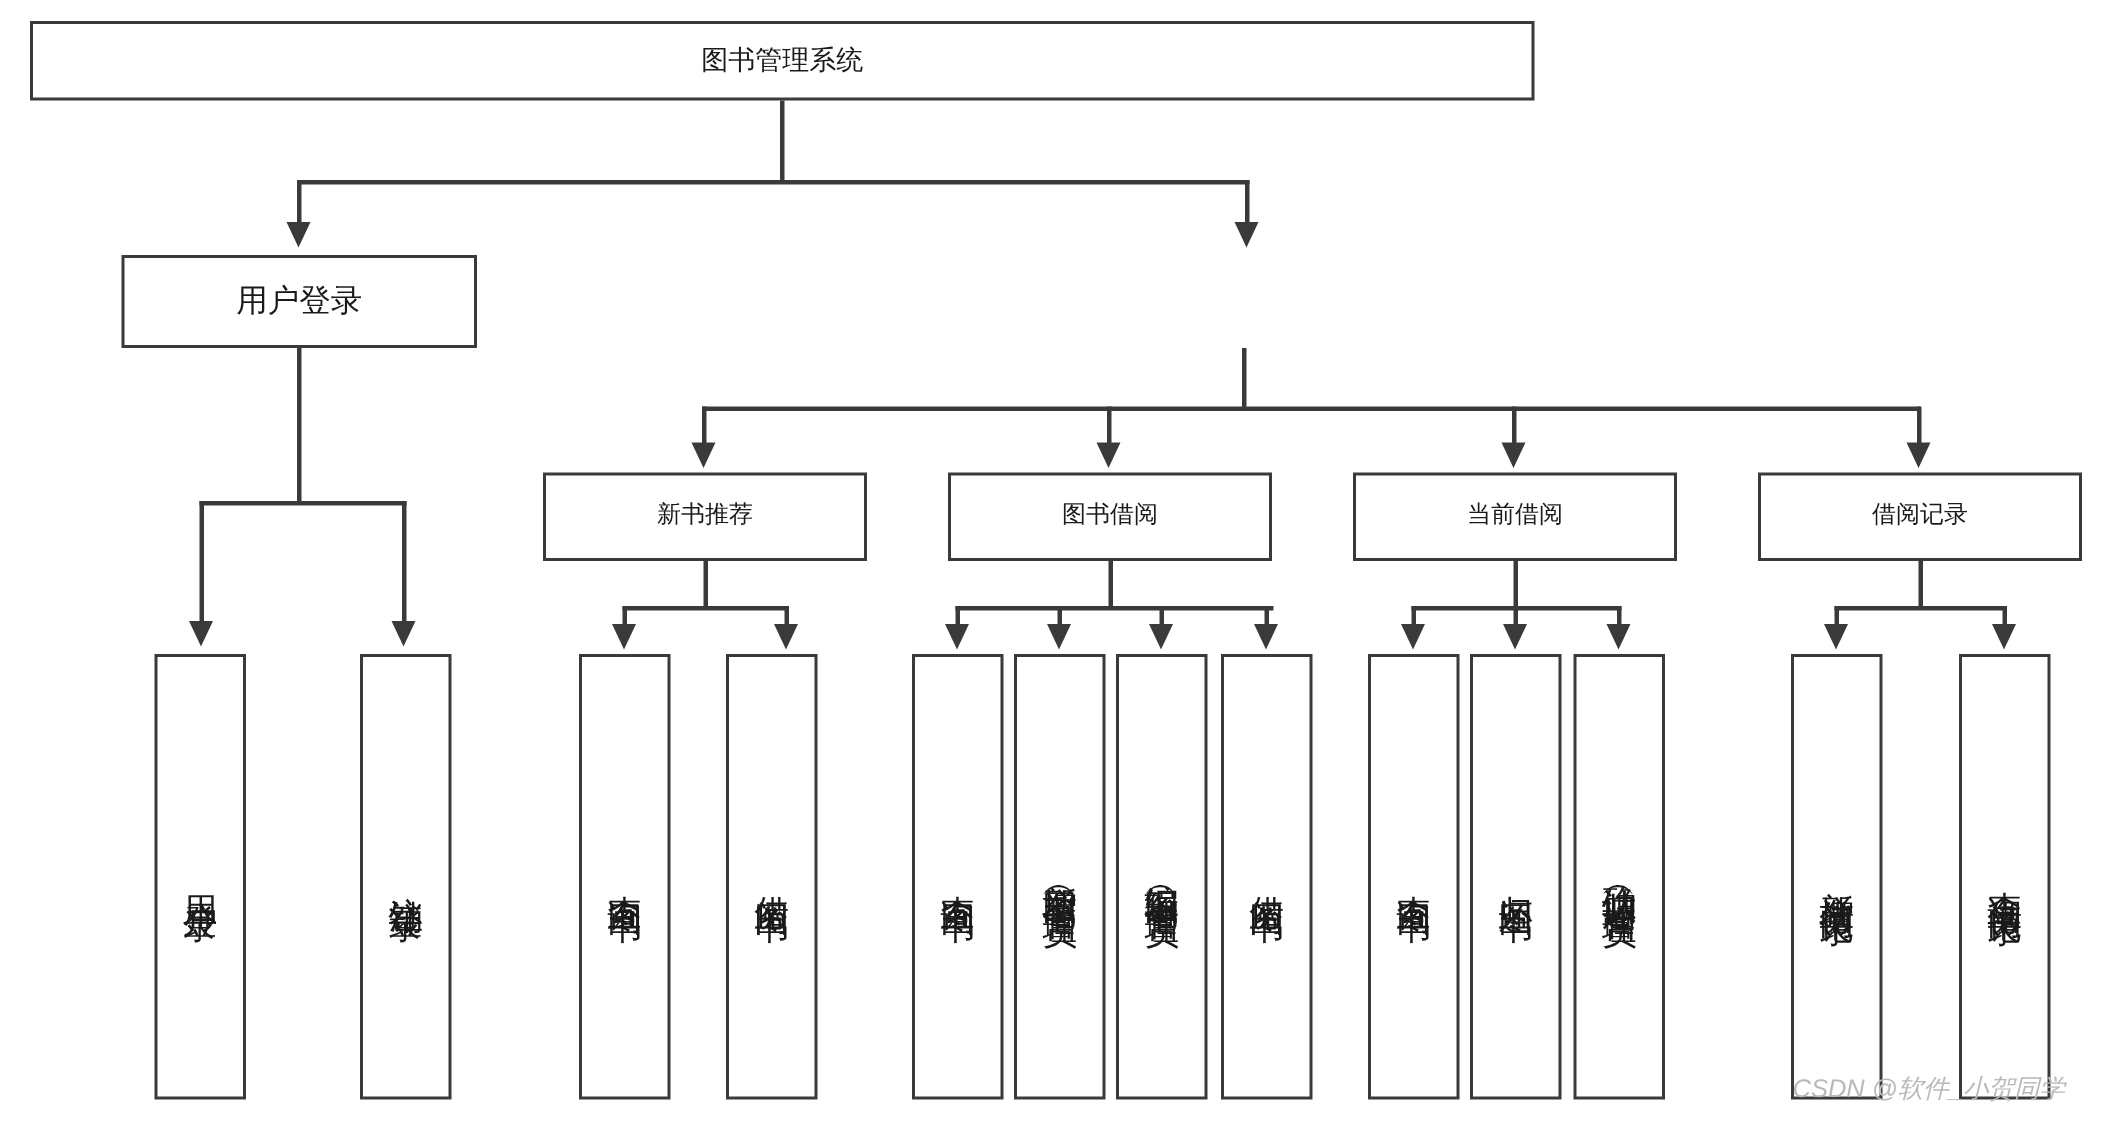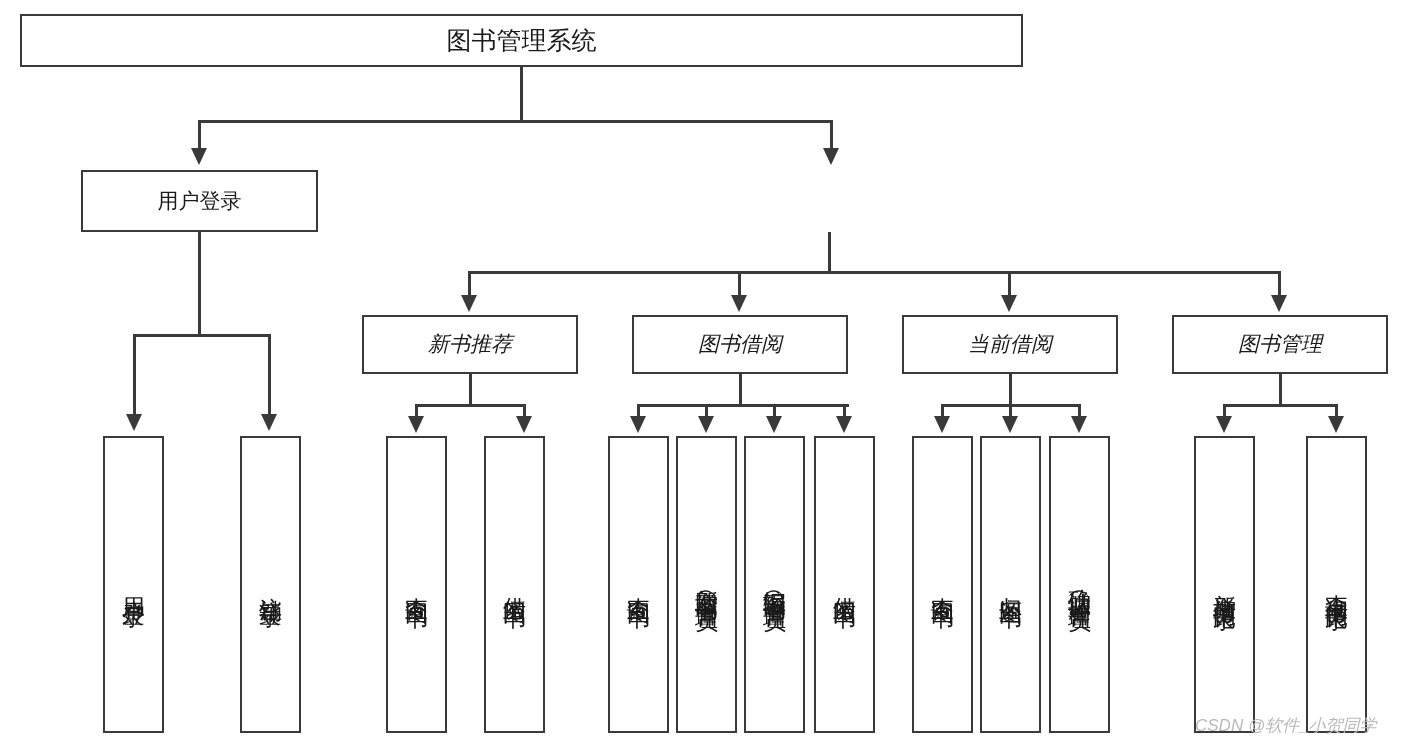--- a/index.html
+++ b/index.html
@@ -27,23 +27,23 @@
     align-items: center;
     justify-content: center;
     color: #1a1a1a;
   }
   .node .label {
     display: block;
     text-align: center;
     line-height: 1.15;
     white-space: nowrap;
   }
-  .node.root .label   { font-size: 25px; }
+  .node.root .label   { font-size: 18px; }
   .node.lvl2 .label   { font-size: 21px; }
-  .node.lvl3 .label   { font-size: 21px; font-style: italic; }
+  .node.lvl3 .label   { font-size: 16px; }
 
   
   .node.leaf {
     align-items: center;
     justify-content: center;
   }
   .node.leaf .label {
     writing-mode: vertical-rl;
     text-orientation: upright;
     font-size: 23px;
@@ -122,21 +122,21 @@
   <div class="node lvl3" style="left:362px; top:315px; width:216px; height:59px;">
     <span class="label">新书推荐</span>
   </div>
   <div class="node lvl3" style="left:902px; top:315px; width:216px; height:59px;">
     <span class="label">当前借阅</span>
   </div>
   <div class="node lvl3" style="left:632px; top:315px; width:216px; height:59px;">
     <span class="label">图书借阅</span>
   </div>
   <div class="node lvl3" style="left:1172px; top:315px; width:216px; height:59px;">
-    <span class="label">图书管理</span>
+    <span class="label">借阅记录</span>
   </div>
 
   <div class="edge v" style="left:469px; top:374px; height:32px;"></div>
   <div class="edge h" style="left:415px; top:404px; width:110px;"></div>
   <div class="edge v" style="left:415px; top:404px; height:14px;"></div>
   <div class="arrow" style="left:408px; top:416px;"></div>
   <div class="edge v" style="left:523px; top:404px; height:14px;"></div>
   <div class="arrow" style="left:516px; top:416px;"></div>
 
   <div class="edge v" style="left:739px; top:374px; height:32px;"></div>

